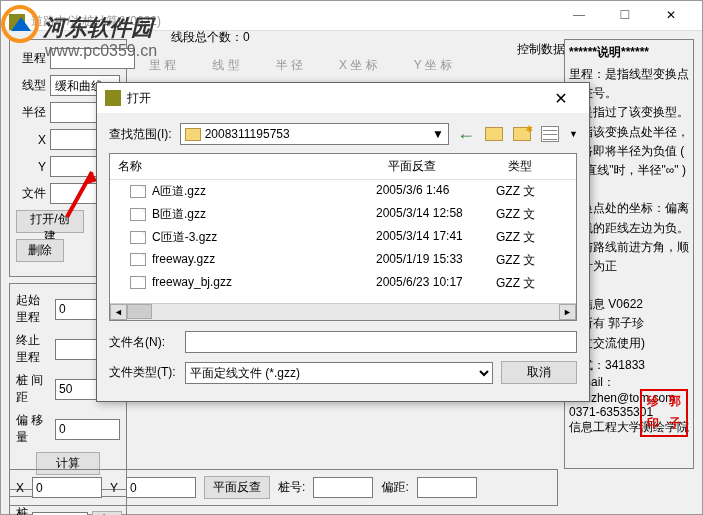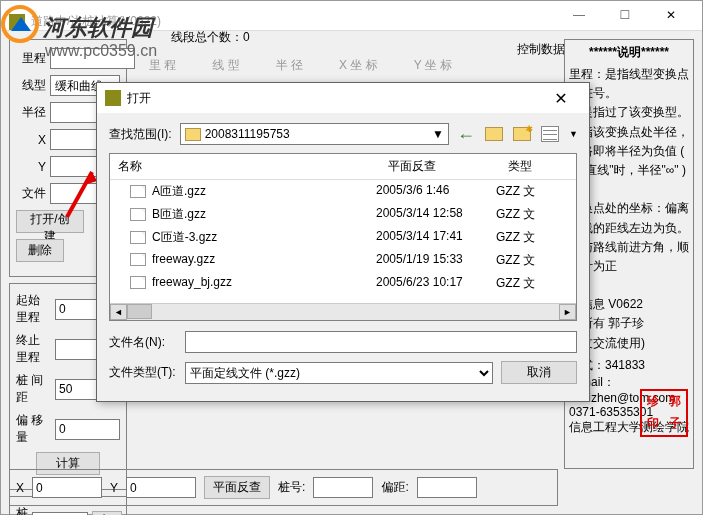--- a/index.html
+++ b/index.html
@@ -19,21 +19,21 @@
 .row{display:flex;align-items:center;margin-bottom:6px;gap:4px}
 .lbl{text-align:right;min-width:30px}
 .inp{border:1px solid #7a7a7a;background:#fff;height:21px;padding:0 3px}
 .inp.wide{width:85px}
 .inp.sm{width:65px}
 .sel{border:1px solid #7a7a7a;background:#fff;height:21px}
 .btn3d{background:#e1e1e1;border:1px solid #adadad;height:23px;padding:0 8px;cursor:pointer}
 .group{border:1px solid #828282;padding:8px 6px;margin-bottom:6px;position:relative}
 .left-col{position:absolute;left:8px;top:38px;width:118px}
 .right-col{position:absolute;right:8px;top:38px;width:130px;border:1px solid #828282;padding:4px;height:430px}
-.right-col .hdr{text-align:center;font-weight:bold}
+.right-col .hdr{text-align:left;font-weight:bold}
 .right-col .body{margin-top:4px;line-height:1.6}
 .seal{position:absolute;right:14px;top:388px;width:48px;height:48px;border:2px solid #d00;color:#d00;font-size:16px;display:flex;flex-wrap:wrap;align-items:center;justify-content:center;line-height:1.1;font-weight:bold}
 .seal span{width:50%;text-align:center}
 .bottom-bar{position:absolute;bottom:8px;left:8px;right:144px;border:1px solid #828282;padding:6px;display:flex;align-items:center;gap:8px}
 .red-arrow{position:absolute;top:156px;left:56px;z-index:20;pointer-events:none}
 .red-arrow svg{width:70px;height:70px}
 
 .dialog{position:absolute;top:82px;left:96px;width:494px;height:320px;background:#f0f0f0;border:1px solid #646464;box-shadow:2px 2px 8px rgba(0,0,0,0.3);z-index:100}
 .dlg-title{height:30px;background:#fff;display:flex;align-items:center;padding:0 8px}
 .dlg-title .icon{width:16px;height:16px;background:#8a8a1a;margin-right:6px}

